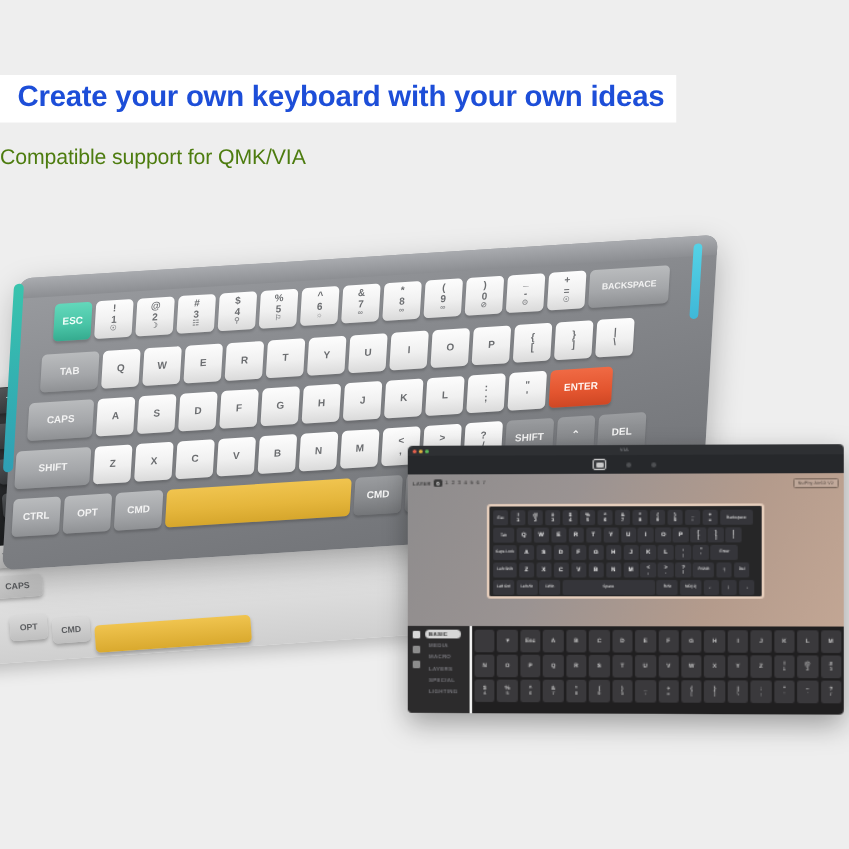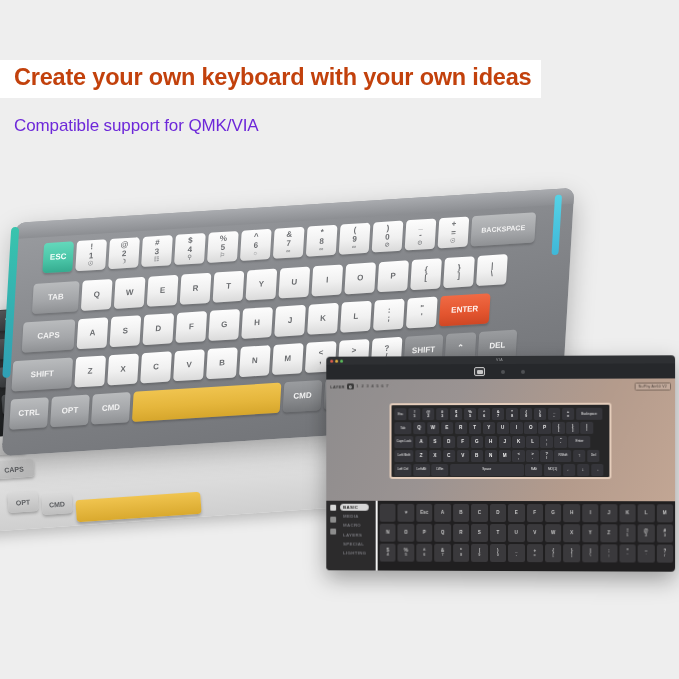--- a/index.html
+++ b/index.html
@@ -9,26 +9,26 @@
     background: #eeeeee;
     overflow: hidden;
   }
   .stage { position: relative; width: 679px; height: 679px; background: #eeeeee; }
 
   
   .headline-wrap { position: absolute; left: 0; top: 60px; width: 100%; }
   .headline-band {
     display: inline-block; background: #ffffff;
     padding: 4px 10px 6px 14px;
-    font-size: 23.5px; font-weight: bold; color: #c2410c;
+    font-size: 23.5px; font-weight: bold; color: #1d4ed8;
     letter-spacing: -0.2px; line-height: 1.18;
   }
   .subline {
-    margin-top: 18px; padding-left: 14px;
-    font-size: 17px; color: #6d28d9; letter-spacing: -0.1px;
+    margin-top: 18px; 
+    font-size: 17px; color: #4d7c0f; letter-spacing: -0.1px;
   }
 
   
   .photo { position: absolute; left: 0; top: 172px; width: 679px; height: 430px; overflow: hidden; }
 
   
   .kb-stack { position: absolute; }
   .kb-white-bottom {
     left: -60px; top: 228px; width: 430px; height: 120px;
     background: linear-gradient(180deg,#f3f3f3 0%,#e2e2e2 55%,#cfcfcf 100%);

